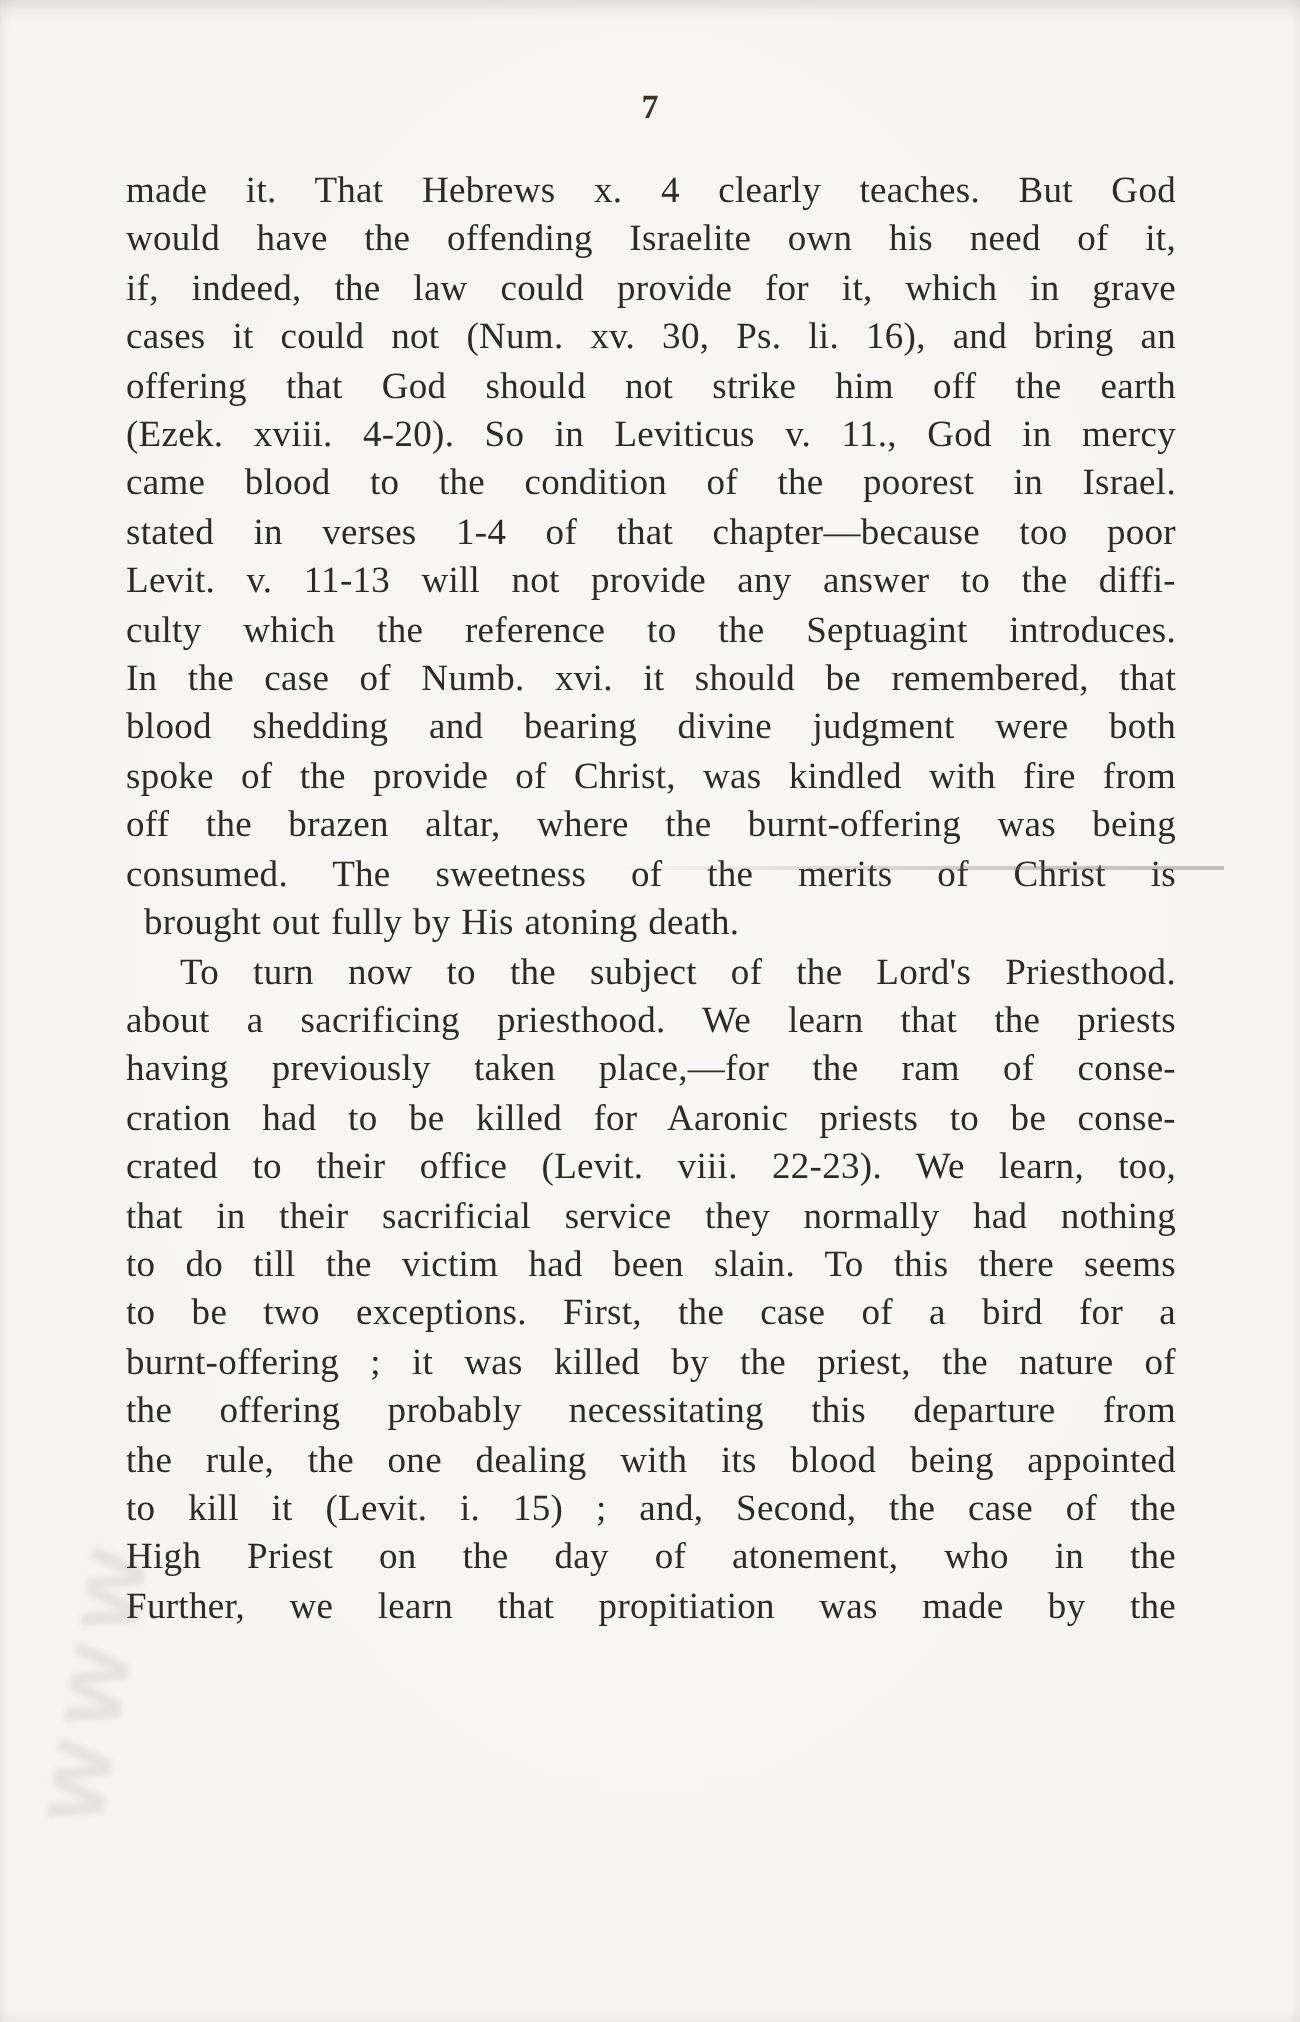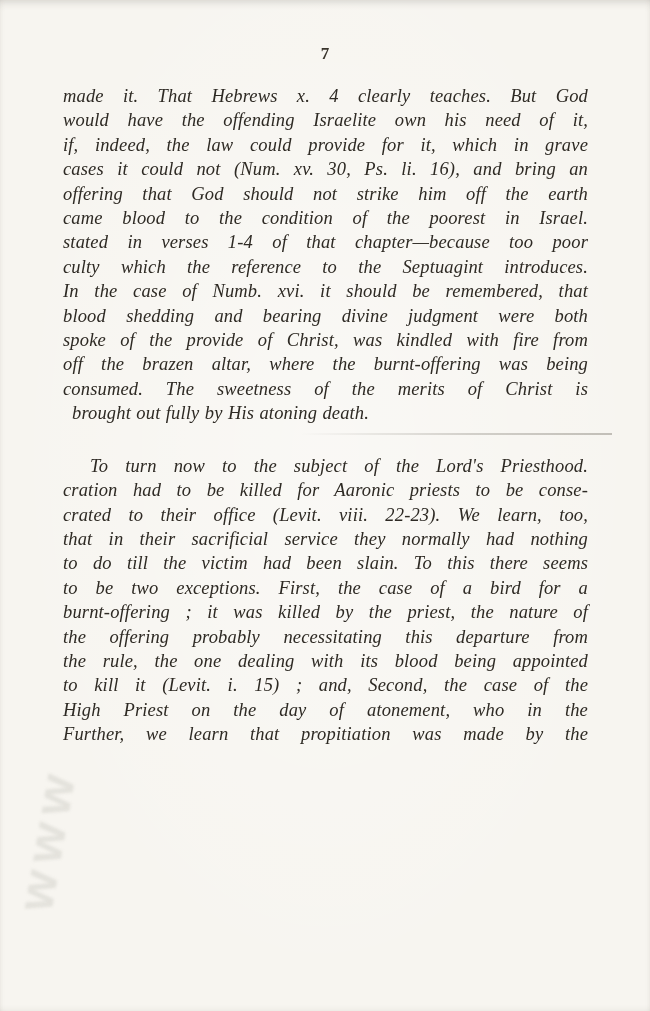--- a/index.html
+++ b/index.html
@@ -39,34 +39,32 @@
     color: #39342c;
   }
   .text-block {
     position: absolute;
     top: 84px;
     left: 63px;
     width: 525px;
     font-size: 18.5px;
     line-height: 24.4px;
     letter-spacing: 0.15px;
-    font-style: italic;
   }
   .line {
     text-align: justify;
     text-align-last: justify;
     word-spacing: 0.6px;
     white-space: normal;
   }
   .line.para-end {
     text-align-last: left;
   }
   .line.indent {
     text-indent: 27px;
-    margin-top: 28px;
   }
   .line.shift {
     padding-left: 9px;
   }
   .watermark {
     position: absolute;
     left: 4px;
     top: 905px;
     transform: rotate(-80deg);
     transform-origin: 0 0;
@@ -103,31 +101,35 @@
 
   <div class="page-number">7</div>
 
   <div class="text-block">
 
     <div class="line">made it. That Hebrews x. 4 clearly teaches. But God</div>
     <div class="line">would have the offending Israelite own his need of it,</div>
     <div class="line">if, indeed, the law could provide for it, which in grave</div>
     <div class="line">cases it could not (Num. xv. 30, Ps. li. 16), and bring an</div>
     <div class="line">offering that God should not strike him off the earth</div>
+    <div class="line">(Ezek. xviii. 4-20). So in Leviticus v. 11., God in mercy</div>
     <div class="line">came blood to the condition of the poorest in Israel.</div>
     <div class="line">stated in verses 1-4 of that chapter—because too poor</div>
+    <div class="line">Levit. v. 11-13 will not provide any answer to the diffi-</div>
     <div class="line">culty which the reference to the Septuagint introduces.</div>
     <div class="line">In the case of Numb. xvi. it should be remembered, that</div>
     <div class="line">blood shedding and bearing divine judgment were both</div>
     <div class="line">spoke of the provide of Christ, was kindled with fire from</div>
     <div class="line">off the brazen altar, where the burnt-offering was being</div>
     <div class="line">consumed. The sweetness of the merits of Christ is</div>
     <div class="line para-end shift">brought out fully by His atoning death.</div>
 
     <div class="line indent">To turn now to the subject of the Lord's Priesthood.</div>
+    <div class="line">about a sacrificing priesthood. We learn that the priests</div>
+    <div class="line">having previously taken place,—for the ram of conse-</div>
     <div class="line">cration had to be killed for Aaronic priests to be conse-</div>
     <div class="line">crated to their office (Levit. viii. 22-23). We learn, too,</div>
     <div class="line">that in their sacrificial service they normally had nothing</div>
     <div class="line">to do till the victim had been slain. To this there seems</div>
     <div class="line">to be two exceptions. First, the case of a bird for a</div>
     <div class="line">burnt-offering ; it was killed by the priest, the nature of</div>
     <div class="line">the offering probably necessitating this departure from</div>
     <div class="line">the rule, the one dealing with its blood being appointed</div>
     <div class="line">to kill it (Levit. i. 15) ; and, Second, the case of the</div>
     <div class="line">High Priest on the day of atonement, who in the</div>

